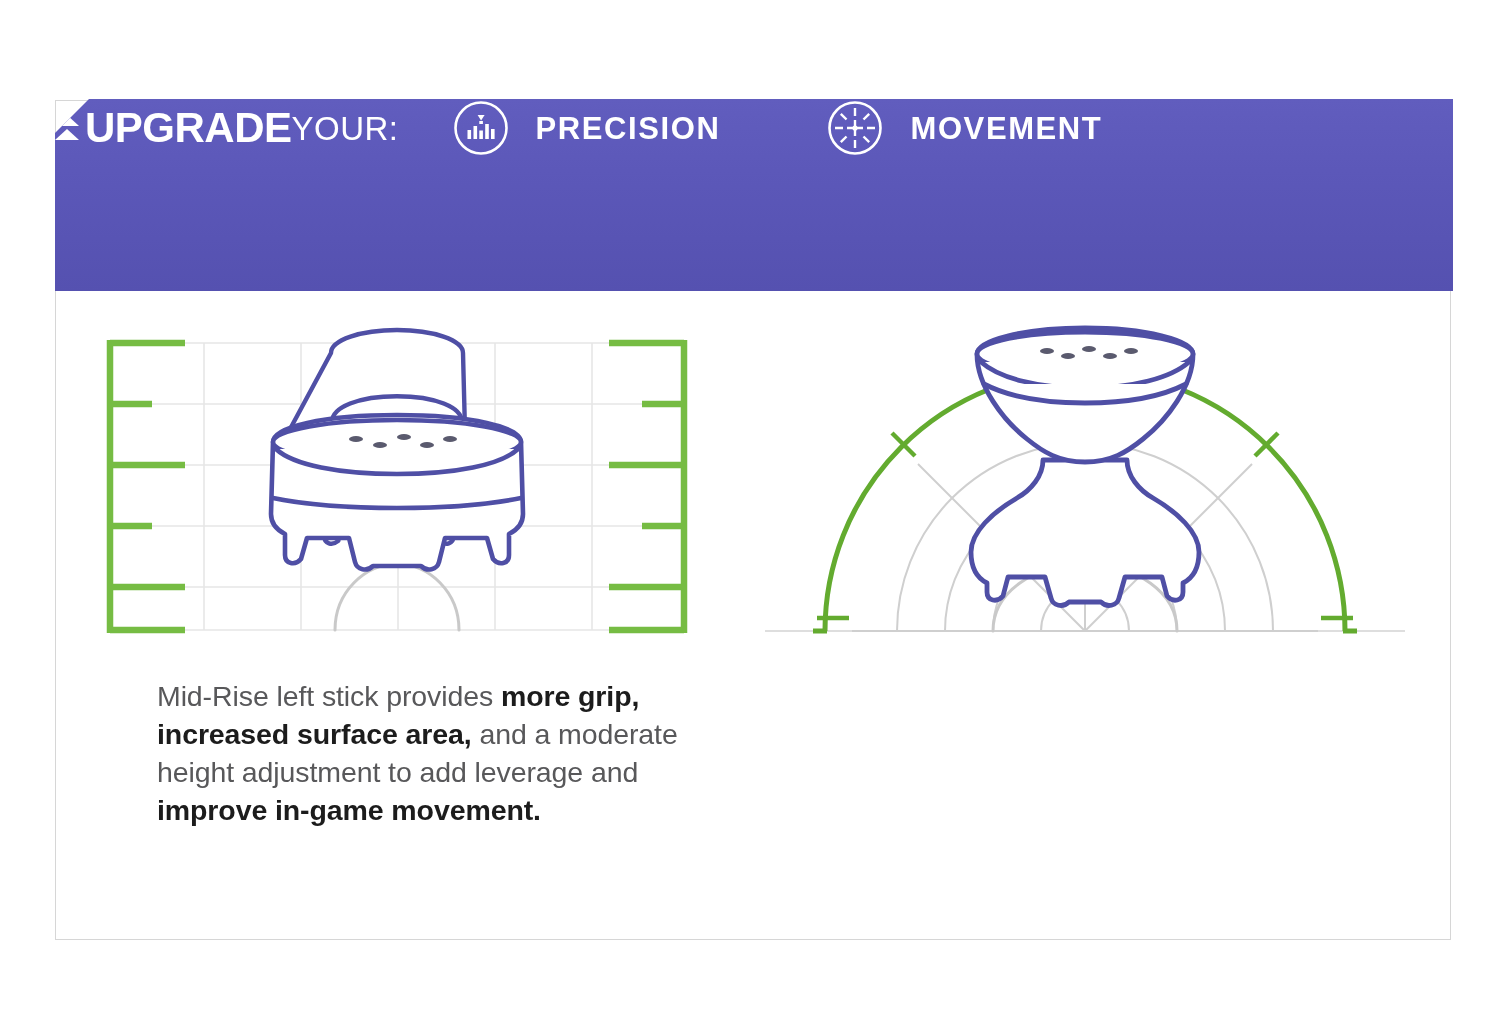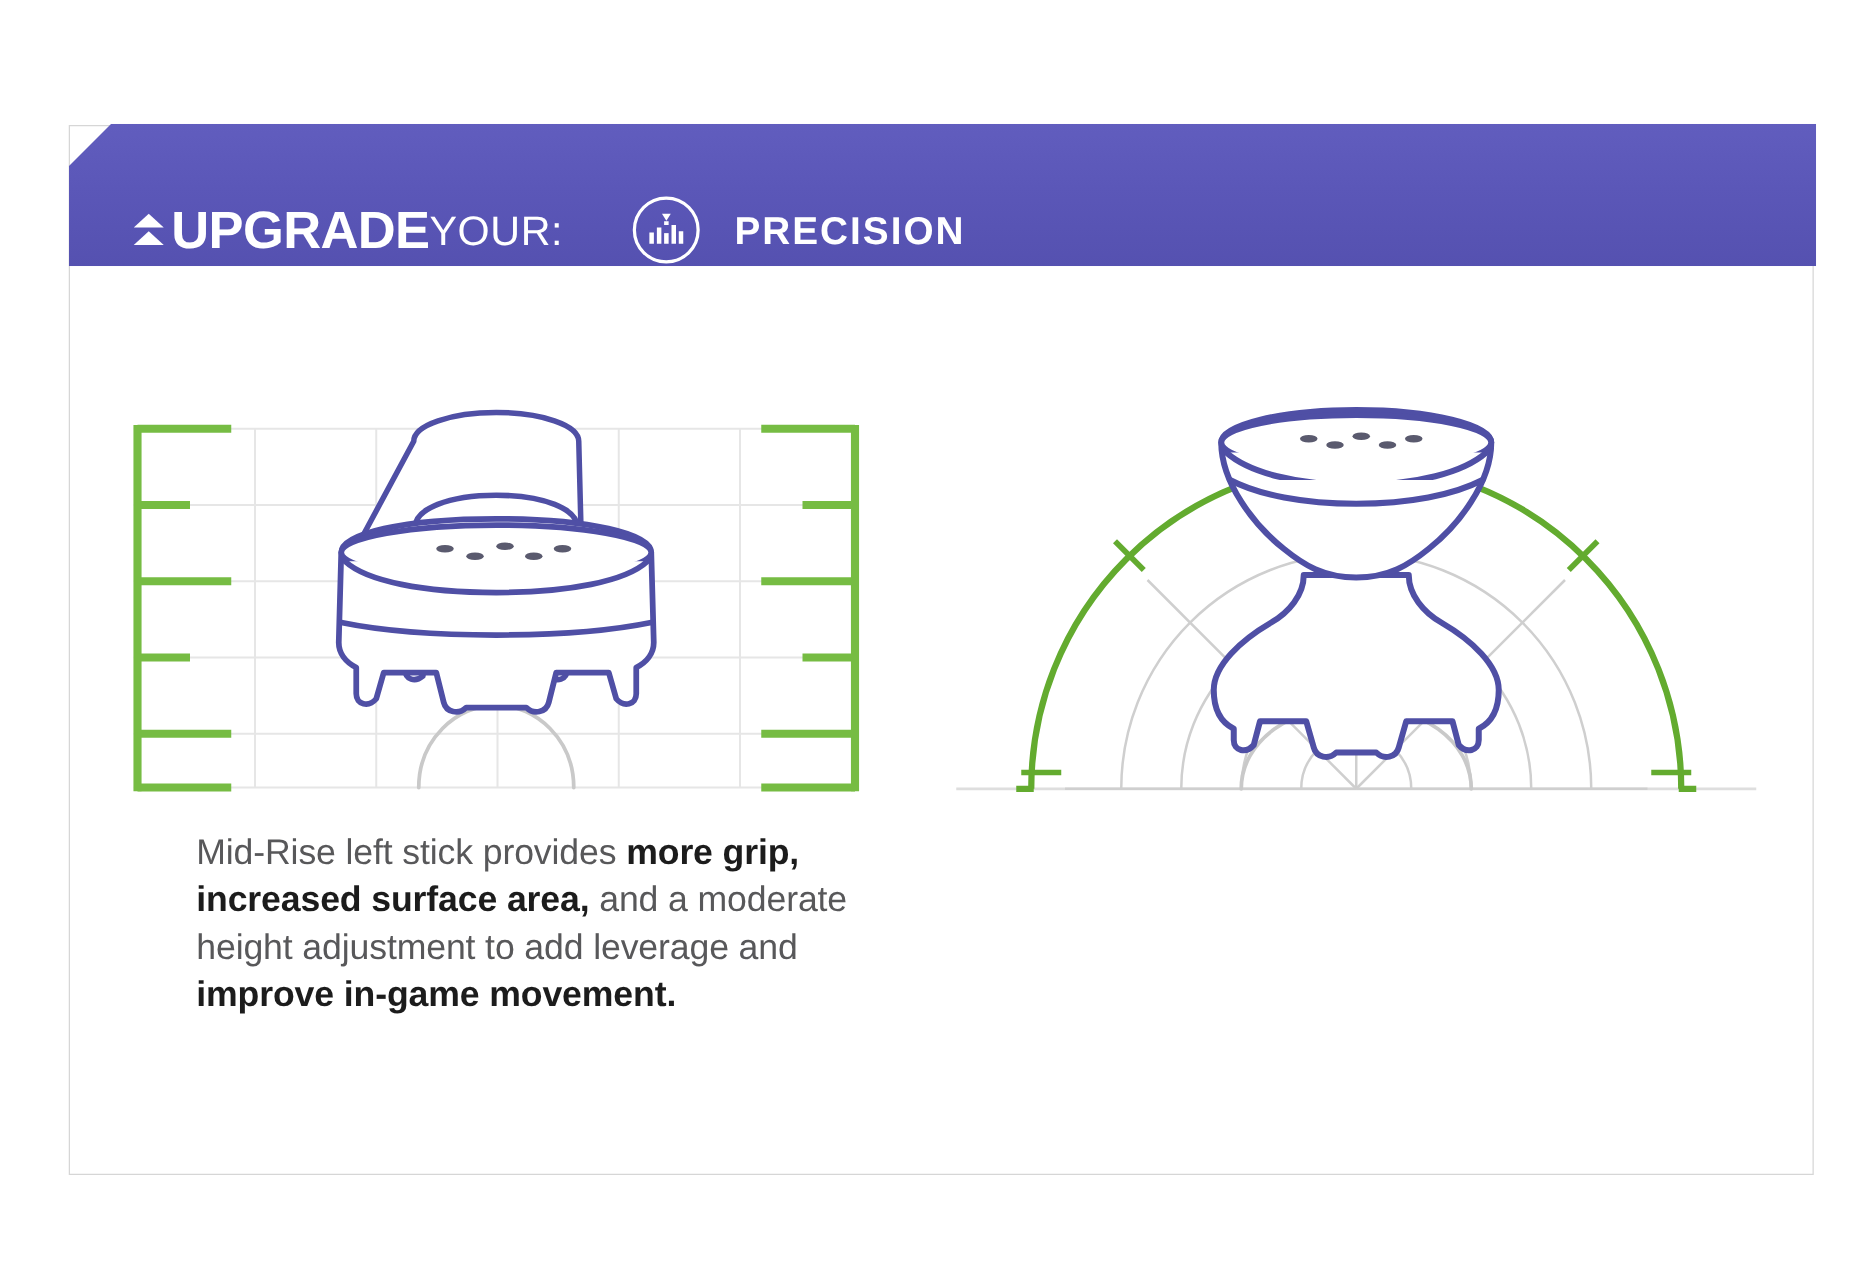--- a/index.html
+++ b/index.html
@@ -33,27 +33,26 @@
     box-sizing: border-box;
     background: #ffffff;
   }
 
   
   #header-banner {
     position: absolute;
     left: 55px;
     top: 99px;
     width: 1398px;
-    height: 114px;
+    height: 192px;
     background: linear-gradient(180deg, #615dbe 0%, #5b57b8 45%, #5551b0 100%);
     -webkit-clip-path: polygon(34px 0, 100% 0, 100% 100%, 0 100%, 0 34px);
     clip-path: polygon(34px 0, 100% 0, 100% 100%, 0 100%, 0 34px);
     display: flex;
-    align-items: flex-end;
-    padding-left: 52px;
+    align-items: flex-start;
     box-sizing: border-box;
   }
 
   .hdr-row {
     display: flex;
     align-items: center;
     width: 100%;
   }
 
   
@@ -131,21 +130,21 @@
     height: 640px;
   }
   .panel.left  { left: 12px; }
   .panel.right { left: 700px; }
 
   .diagram { position: absolute; left: 0; top: 0; }
 
   
   .caption {
     position: absolute;
-    top: 364px;
+    top: 378px;
     font-size: 28.5px;
     line-height: 1.33;
     color: #58585a;
     font-family: "Liberation Sans", sans-serif;
     letter-spacing: -0.1px;
   }
   .caption.left  { left: 90px;  width: 530px; }
   .caption.right { left: 22px;  width: 625px; }
   .caption b { color: #1c1c1c; font-weight: 700; }
   .caption .lt { color: #58585a; font-weight: 400; }
@@ -184,20 +183,41 @@
           </g>
         </svg>
         <span class="feature-label">PRECISION</span>
       </span>
 
       <span class="sp-b"></span>
 
 
       <span class="sp-c"></span>
 
+      <span class="feature">
+        <svg class="feature-icon" width="58" height="58" viewBox="0 0 58 58">
+          <circle cx="29" cy="29" r="25.5" fill="none" stroke="#ffffff" stroke-width="2.6"></circle>
+          <g stroke="#ffffff" stroke-width="2.4" stroke-linecap="butt">
+            <line x1="29" y1="9" x2="29" y2="17"></line>
+            <line x1="29" y1="41" x2="29" y2="49"></line>
+            <line x1="9" y1="29" x2="17" y2="29"></line>
+            <line x1="41" y1="29" x2="49" y2="29"></line>
+            <line x1="14.8" y1="14.8" x2="20.5" y2="20.5"></line>
+            <line x1="37.5" y1="37.5" x2="43.2" y2="43.2"></line>
+            <line x1="43.2" y1="14.8" x2="37.5" y2="20.5"></line>
+            <line x1="20.5" y1="37.5" x2="14.8" y2="43.2"></line>
+          </g>
+          <g stroke="#ffffff" stroke-width="2.4">
+            <line x1="29" y1="21" x2="29" y2="37"></line>
+            <line x1="21" y1="29" x2="37" y2="29"></line>
+          </g>
+          <circle cx="29" cy="29" r="2.6" fill="#ffffff"></circle>
+        </svg>
+        <span class="feature-label">MOVEMENT</span>
+      </span>
 
     </div>
   </div>
 
   <div id="panels">
 
     <div class="panel left">
 
       <svg class="diagram" width="660" height="350" viewBox="0 0 660 350">
 

